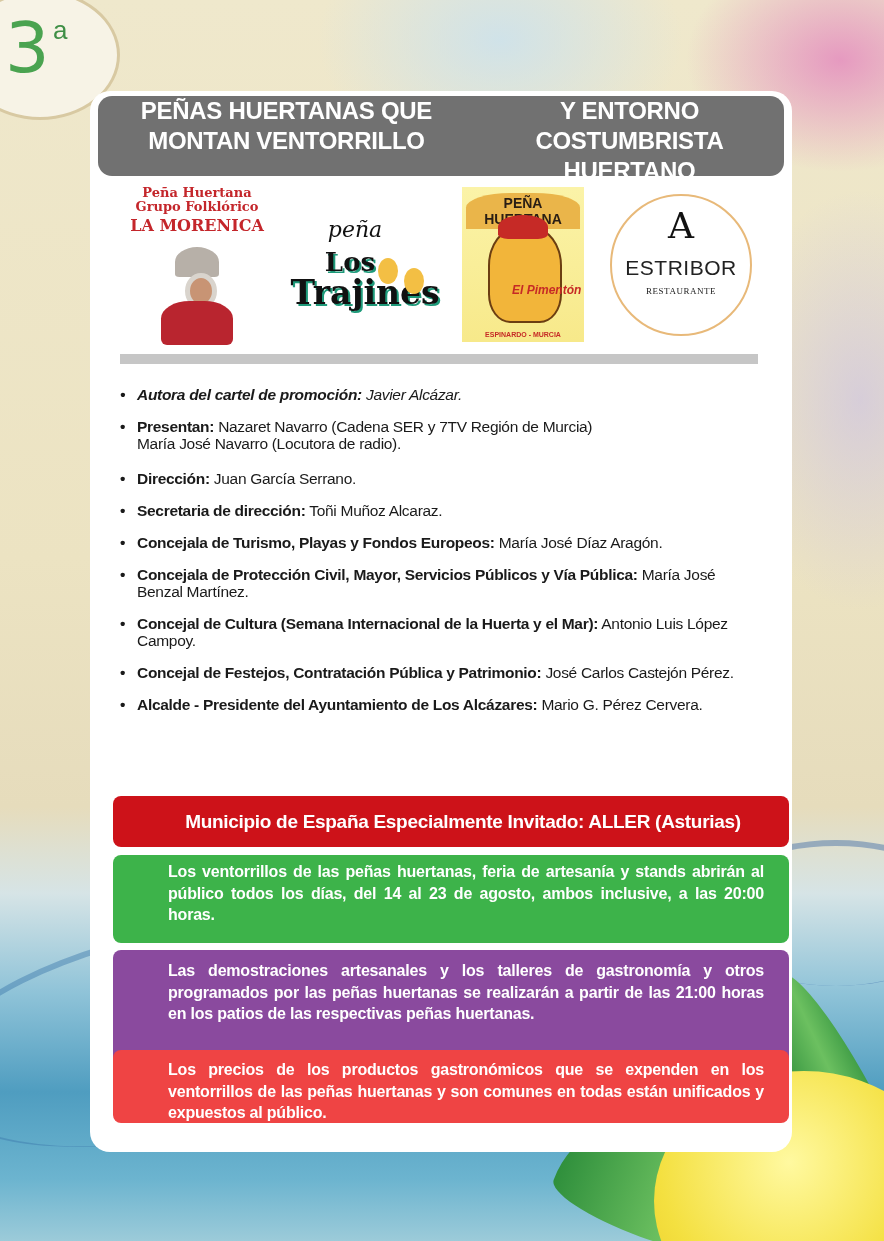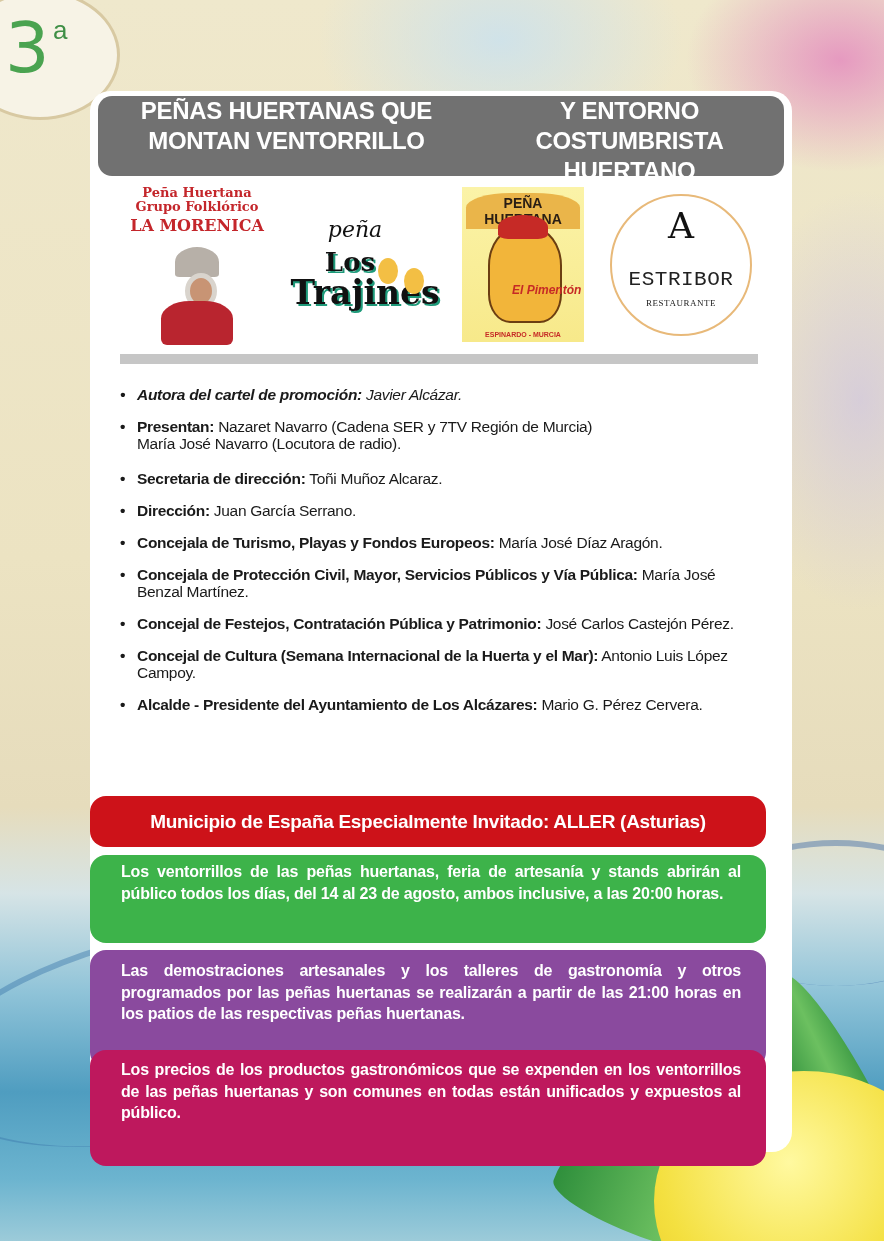--- a/index.html
+++ b/index.html
@@ -77,40 +77,40 @@
   .logo-pimenton .banner { position: absolute; left: 4px; top: 6px; right: 4px; text-align: center; font-weight: bold; font-size: 14px; color: #2a1e14; background: #eab54a; border-radius: 40% 40% 0 0; padding: 2px 0; }
   .logo-pimenton .sack { position: absolute; left: 26px; top: 40px; width: 70px; height: 92px; background: #f2b53a; border-radius: 40% 40% 30% 30%; border: 2px solid #6b3e12; }
   .logo-pimenton .pep { position: absolute; left: 36px; top: 28px; width: 50px; height: 24px; background: #c62a26; border-radius: 50% 50% 20% 20%; }
   .logo-pimenton .el { position: absolute; left: 50px; top: 96px; font-style: italic; color: #c62a26; font-weight: bold; font-size: 12px; }
   .logo-pimenton .foot { position: absolute; bottom: 4px; left: 0; right: 0; text-align: center; font-size: 7px; font-weight: bold; color: #c62a26; }
   .logo-estribor {
     left: 500px; top: 12px; width: 142px; height: 142px; border-radius: 50%;
     border: 2px solid #e8b979; box-sizing: border-box; text-align: center; background: #fff;
   }
   .logo-estribor .a { font-family: "DejaVu Serif", serif; font-size: 36px; color: #111; margin-top: 10px; line-height: 40px; }
-  .logo-estribor .name { font-family: Liberation Mono, monospace; font-size: 21px; color: #222; line-height: 24px; margin-top: 22px; letter-spacing: 0.5px; }
+  .logo-estribor .name { font-family: Liberation Sans, sans-serif; font-size: 21px; color: #222; line-height: 24px; margin-top: 10px; letter-spacing: 0.5px; }
   .logo-estribor .sub { font-family: "Liberation Serif", serif; font-size: 9px; color: #222; margin-top: 6px; letter-spacing: 0.5px; }
   .divider { position: absolute; left: 120px; top: 354px; width: 638px; height: 10px; background: #c6c6c6; }
 
   .credits { position: absolute; left: 120px; top: 386px; width: 660px; margin: 0; padding: 0; list-style: none; }
   .credits li {
     position: relative; padding-left: 17px; font-size: 15.5px; line-height: 17px; color: #1a1a1a;
     letter-spacing: -0.3px;
   }
   .credits li::before { content: "•"; position: absolute; left: 0; top: 0; font-weight: bold; }
   .credits b { font-weight: bold; }
 
   .box {
-    position: absolute; left: 90px; width: 676px; border-radius: 16px; color: #fff;
-    font-weight: bold; box-sizing: border-box;
+    position: absolute; left: 113px; width: 676px; border-radius: 8px; color: #fff;
+    font-weight: bold; box-sizing: border-box; padding-left: 24px;
   }
   .box-red { top: 796px; height: 51px; background: #cd1219; font-size: 19px; text-align: center; line-height: 51px; letter-spacing: -0.3px; }
   .box-green { top: 855px; height: 88px; background: #3db34a; }
   .box-purple { top: 950px; height: 118px; background: #8a4a9e; }
-  .box-blue { top: 1050px; height: 116px; background: #be185d; }
+  .box-blue { top: 1050px; height: 73px; background: #ef4444; }
   .box p { margin: 0; padding: 6px 25px 0 31px; font-size: 16px; line-height: 21.5px; text-align: justify; letter-spacing: -0.2px; }
   .box-purple p { padding-top: 10px; }
   .box-blue p { padding-top: 9px; }
 </style>
 </head>
 <body>
 
 <div class="bg">
   <div class="wave" style="left:-80px; top:930px; width:500px; height:200px; border:6px solid rgba(60,120,170,0.45); border-bottom:none; transform:rotate(-12deg);"></div>
   <div class="wave" style="left:700px; top:840px; width:260px; height:140px; border:6px solid rgba(40,90,160,0.4); border-bottom:none;"></div>
@@ -166,26 +166,26 @@
     <div class="name">ESTRIBOR</div>
     <div class="sub">RESTAURANTE</div>
   </div>
 </div>
 
 <div class="divider"></div>
 
 <ul class="credits">
   <li style="margin-bottom:15px;font-style:italic;"><b>Autora del cartel de promoción:</b><span> Javier Alcázar.</span></li>
   <li style="margin-bottom:18px;"><b>Presentan:</b><span> Nazaret Navarro (Cadena SER y 7TV Región de Murcia)</span><br><span>María José Navarro (Locutora de radio).</span></li>
+  <li style="margin-bottom:15px;"><b>Dirección:</b><span> Juan García Serrano.</span></li>
   <li style="margin-bottom:15px;"><b>Secretaria de dirección:</b><span> Toñi Muñoz Alcaraz.</span></li>
-  <li style="margin-bottom:15px;"><b>Dirección:</b><span> Juan García Serrano.</span></li>
   <li style="margin-bottom:15px;"><b>Concejala de Turismo, Playas y Fondos Europeos:</b><span> María José Díaz Aragón.</span></li>
   <li style="margin-bottom:15px; padding-right:40px;"><b>Concejala de Protección Civil, Mayor, Servicios Públicos y Vía Pública:</b><span> María José Benzal Martínez.</span></li>
+  <li style="margin-bottom:15px; padding-right:50px;"><b>Concejal de Cultura (Semana Internacional de la Huerta y el Mar):</b><span> Antonio Luis López Campoy.</span></li>
   <li style="margin-bottom:15px;"><b>Concejal de Festejos, Contratación Pública y Patrimonio:</b><span> José Carlos Castejón Pérez.</span></li>
-  <li style="margin-bottom:15px; padding-right:50px;"><b>Concejal de Cultura (Semana Internacional de la Huerta y el Mar):</b><span> Antonio Luis López Campoy.</span></li>
   <li><b>Alcalde - Presidente del Ayuntamiento de Los Alcázares:</b><span> Mario G. Pérez Cervera.</span></li>
 </ul>
 
 <div class="box box-red">Municipio de España Especialmente Invitado: ALLER (Asturias)</div>
 <div class="box box-green">
   <p>Los ventorrillos de las peñas huertanas, feria de artesanía y stands abrirán al público todos los días, del 14 al 23 de agosto, ambos inclusive, a las 20:00 horas.</p>
 </div>
 <div class="box box-purple">
   <p>Las demostraciones artesanales y los talleres de gastronomía y otros programados por las peñas huertanas se realizarán a partir de las 21:00 horas en los patios de las respectivas peñas huertanas.</p>
 </div>

